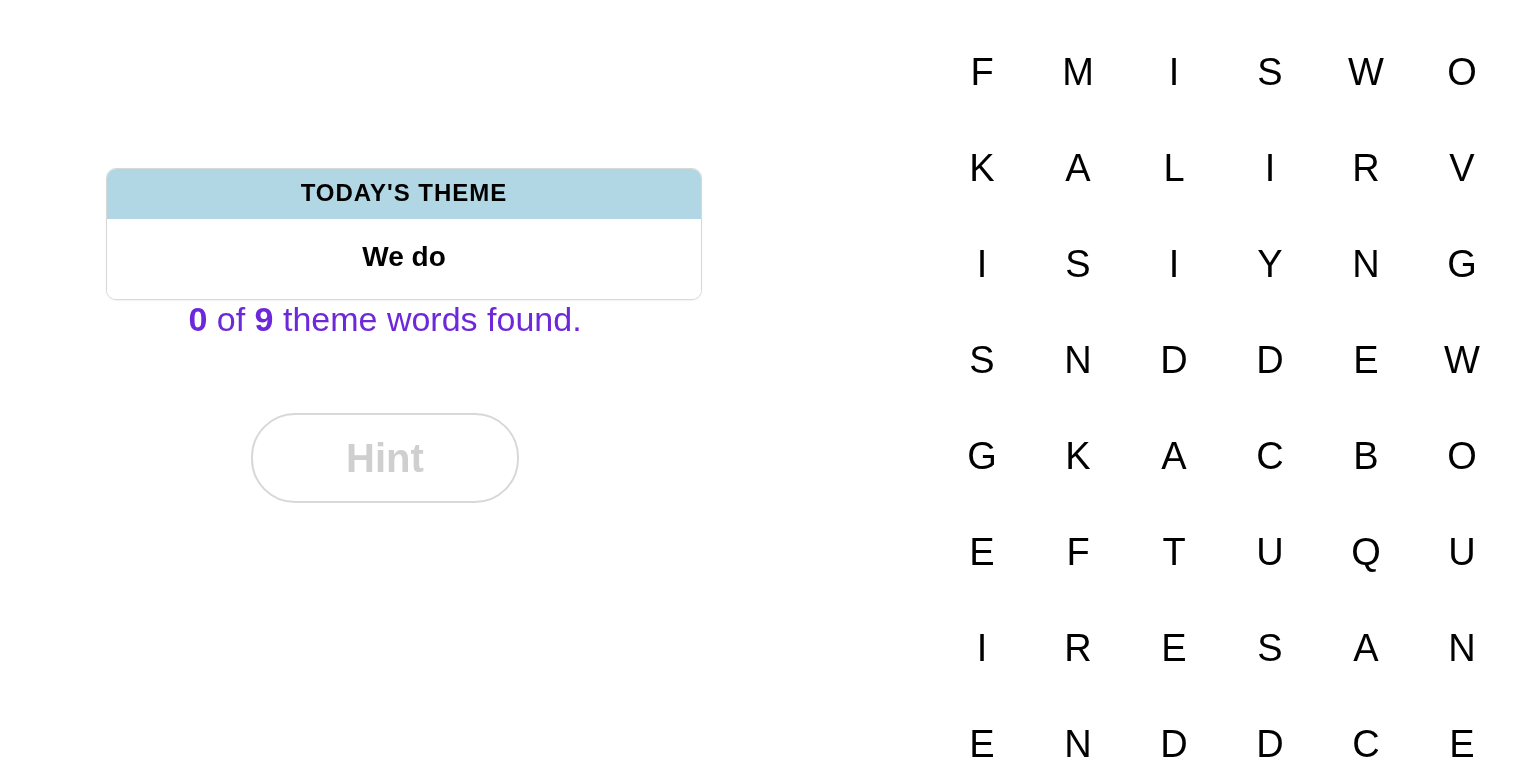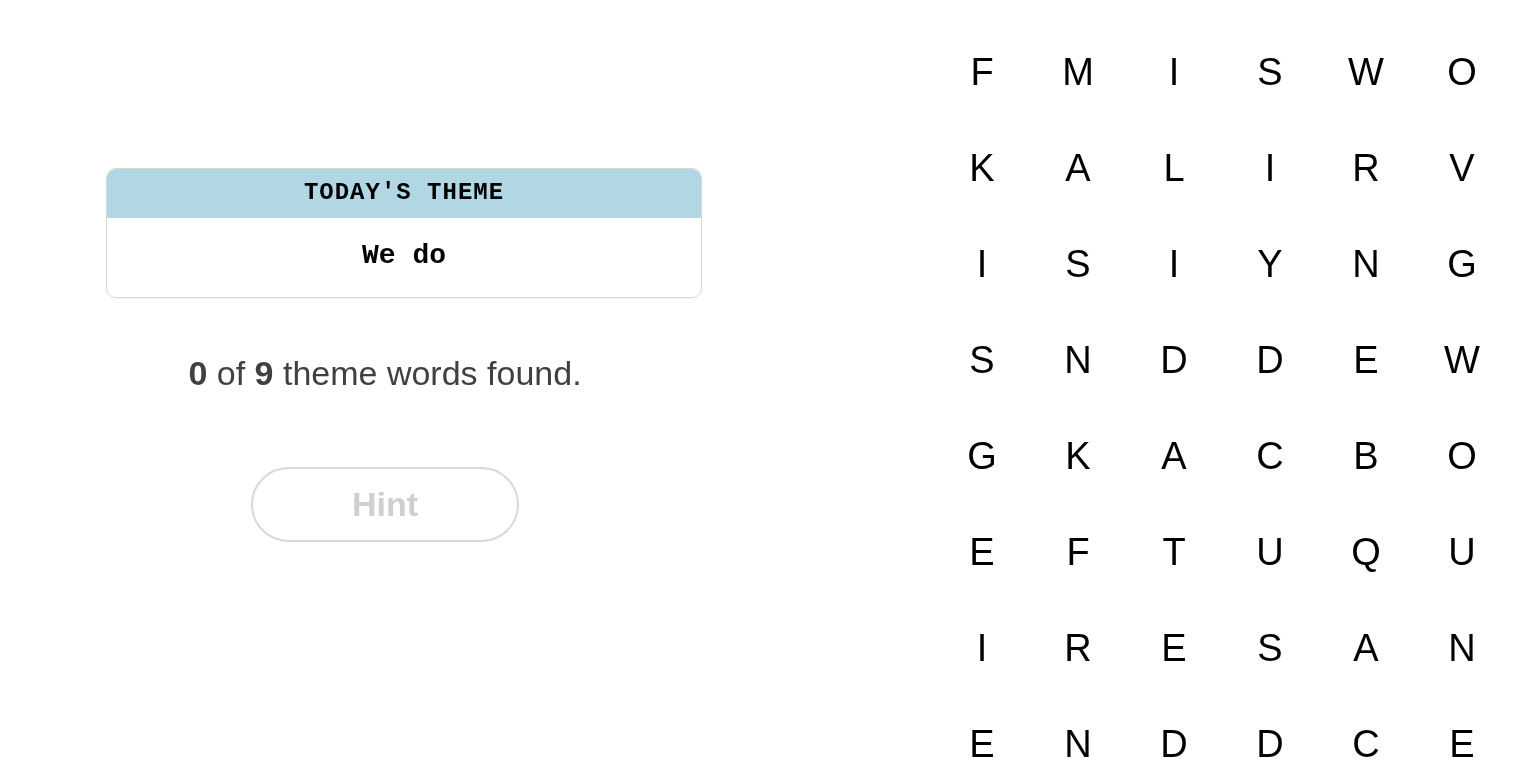--- a/index.html
+++ b/index.html
@@ -22,56 +22,54 @@
       flex-direction: column;
       align-items: center;
     }
     .theme-card {
       width: 596px;
       margin-left: 38px;
       border: 1px solid #d8d8d8;
       border-radius: 10px;
       overflow: hidden;
       box-shadow: 0 1px 2px rgba(0,0,0,0.05);
-      font-family: Liberation Mono, monospace;
     }
     .theme-header {
       background: #b1d7e4;
       text-align: center;
       padding: 10px 0 12px 0;
       font-size: 24px;
       font-weight: 700;
       letter-spacing: 1px;
       color: #000;
     }
     .theme-value {
       background: #ffffff;
       text-align: center;
       padding: 22px 0 26px 0;
       font-size: 28px;
       font-weight: 800;
       color: #000;
     }
     .progress-line {
-      margin-top: 56px;
       font-size: 34px;
-      color: #404040;
+      color: #6d28d9;
     }
     .progress-line .bold {
       font-weight: 800;
     }
     .hint-button {
       margin-top: 74px;
       width: 268px;
-      height: 75px;
+      height: 90px;
       border-radius: 44px;
       border: 2px solid #d8d8d8;
       background: #ffffff;
       color: #cfcfcf;
-      font-size: 34px;
+      font-size: 40px;
       font-weight: 700;
       cursor: pointer;
       display: flex;
       align-items: center;
       justify-content: center;
     }
     .right-panel {
       flex: 1;
       padding-top: 24px;
       padding-left: 164px;

